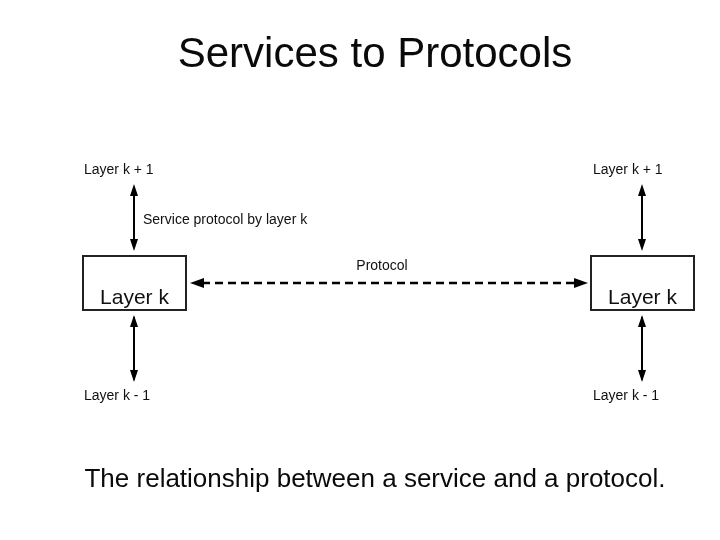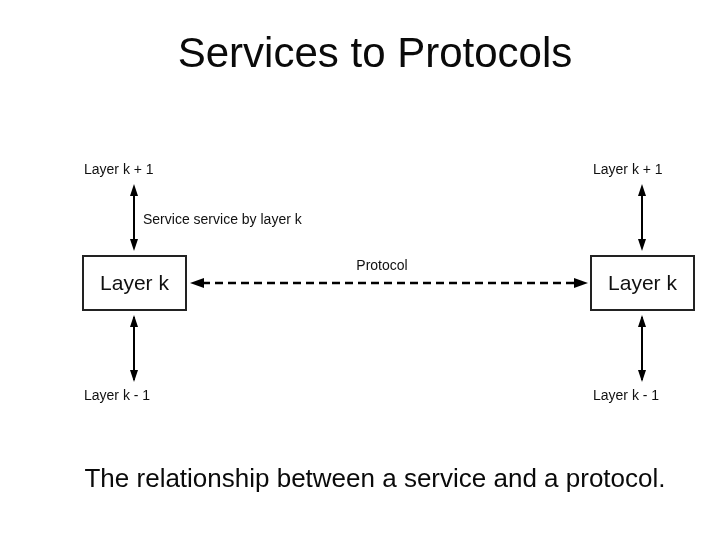--- a/index.html
+++ b/index.html
@@ -40,21 +40,21 @@
   .protocol-lbl {
     transform: translateX(-50%);
   }
   .layer-box {
     position: absolute;
     width: 101px;
     height: 52px;
     border: 2px solid #222222;
     background: #ffffff;
     display: flex;
-    align-items: center;
+    align-items: flex-end;
     justify-content: center;
     font-size: 21px;
     color: #101010;
   }
   .caption {
     position: absolute;
     top: 448px;
     left: 0;
     width: 720px;
     text-align: center;
@@ -101,21 +101,21 @@
     <g>
       <line x1="187" y1="268" x2="561" y2="268" stroke="#000000" stroke-width="2.4" stroke-dasharray="8 5"></line>
       <polygon points="175,268 189,263 189,273" fill="#000000"></polygon>
       <polygon points="573,268 559,263 559,273" fill="#000000"></polygon>
     </g>
   </svg>
 
   <div class="lbl" style="left:69px; top:142px;">Layer k + 1</div>
   <div class="lbl" style="left:578px; top:142px;">Layer k + 1</div>
 
-  <div class="lbl" style="left:128px; top:192px;">Service service by layer k</div>
+  <div class="lbl" style="left:128px; top:192px;">Service protocol by layer k</div>
 
   <div class="lbl protocol-lbl" style="left:367px; top:238px;text-align:center;">Protocol</div>
 
   <div class="layer-box" style="left:67px; top:240px;">
     <span>Layer k</span>
   </div>
   <div class="layer-box" style="left:575px; top:240px;">
     <span>Layer k</span>
   </div>
 

